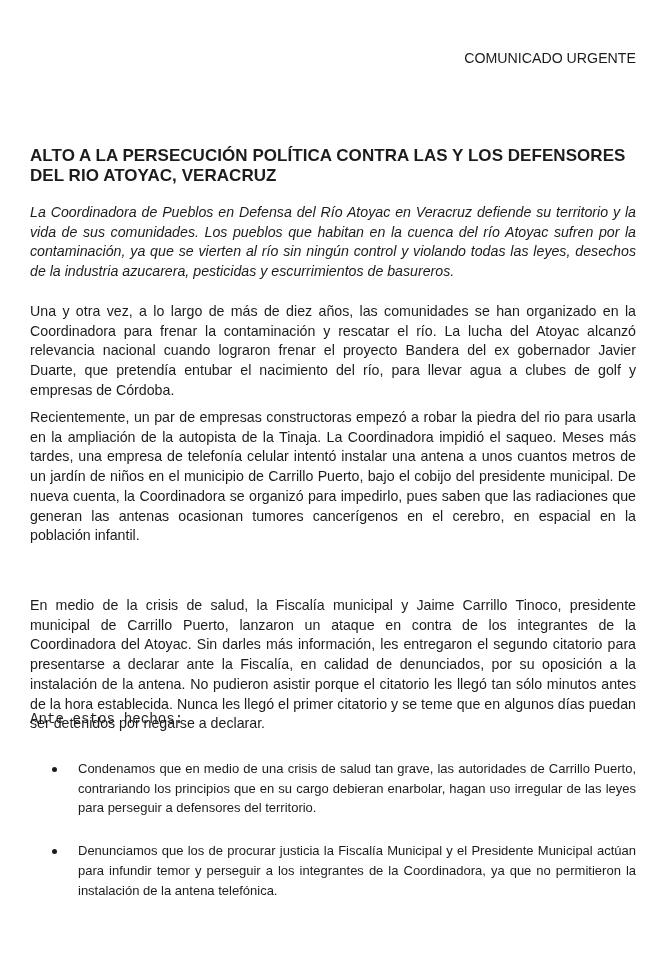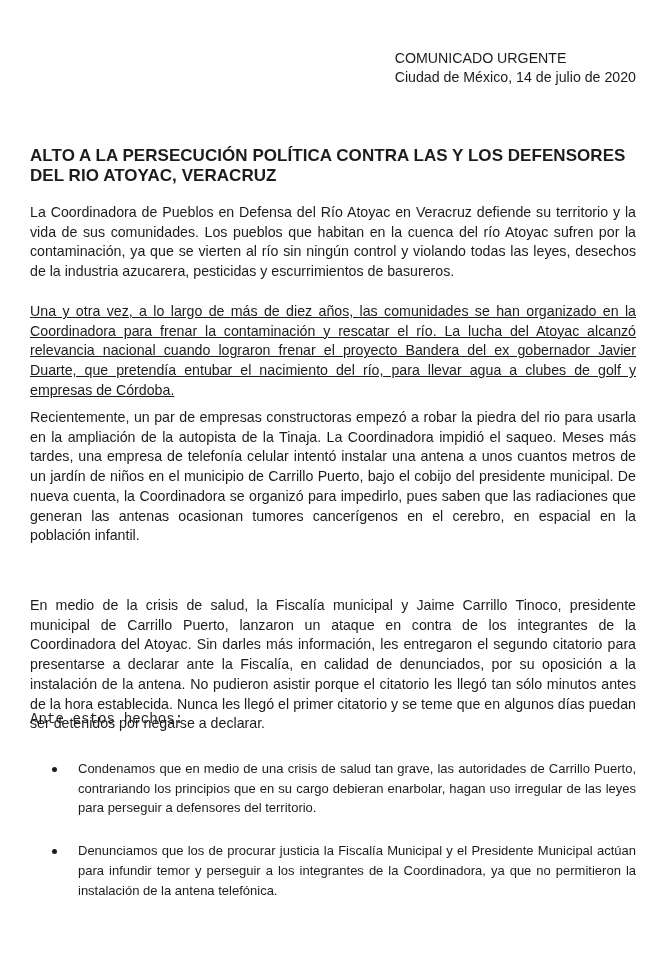--- a/index.html
+++ b/index.html
@@ -12,21 +12,21 @@
       height: 960px;
       overflow: hidden;
       position: relative;
       font-family: "Liberation Sans", sans-serif;
       color: #1c1c1c;
     }
     .header-block {
       position: absolute;
       right: 28px;
       top: 49px;
-      text-align: left;
+      text-align: right;
       font-size: 14.2px;
       line-height: 19px;
     }
     .title {
       position: absolute;
       left: 30px;
       top: 146px;
       width: 606px;
       font-weight: bold;
       font-size: 17px;
@@ -34,22 +34,22 @@
       letter-spacing: 0.05px;
     }
     .para {
       position: absolute;
       left: 30px;
       width: 606px;
       font-size: 14.2px;
       line-height: 19.7px;
       text-align: justify;
     }
-    .p1 { top: 203px; }
-    .p2 { top: 302px; text-decoration: underline; }
+    .p1 { top: 203px; font-style: italic; }
+    .p2 { top: 302px; }
     .p3 { top: 408px; }
     .p4 { top: 596px; }
     .p5 { top: 710px; font-family: Liberation Mono, monospace; }
     .bullets {
       position: absolute;
       left: 30px;
       top: 759px;
       width: 606px;
       margin: 0;
       padding: 0;
@@ -71,21 +71,20 @@
       height: 5px;
       border-radius: 50%;
       background: #1c1c1c;
     }
   </style>
 </head>
 <body>
 
 <div class="header-block">
   <div>COMUNICADO URGENTE</div>
-  <div>Ciudad de México, 14 de julio de 2020</div>
 </div>
 
 <div class="title">ALTO A LA PERSECUCIÓN POLÍTICA CONTRA LAS Y LOS DEFENSORES DEL RIO ATOYAC, VERACRUZ</div>
 
 <p class="para p1" style="margin:0">La Coordinadora de Pueblos en Defensa del Río Atoyac en Veracruz defiende su territorio y la vida de sus comunidades. Los pueblos que habitan en la cuenca del río Atoyac sufren por la contaminación, ya que se vierten al río sin ningún control y violando todas las leyes, desechos de la industria azucarera, pesticidas y escurrimientos de basureros.</p>
 <p class="para p2" style="margin:0">Una y otra vez, a lo largo de más de diez años, las comunidades se han organizado en la Coordinadora para frenar la contaminación y rescatar el río. La lucha del Atoyac alcanzó relevancia nacional cuando lograron frenar el proyecto Bandera del ex gobernador Javier Duarte, que pretendía entubar el nacimiento del río, para llevar agua a clubes de golf y empresas de Córdoba.</p>
 <p class="para p3" style="margin:0">Recientemente, un par de empresas constructoras empezó a robar la piedra del rio para usarla en la ampliación de la autopista de la Tinaja. La Coordinadora impidió el saqueo. Meses más tardes, una empresa de telefonía celular intentó instalar una antena a unos cuantos metros de un jardín de niños en el municipio de Carrillo Puerto, bajo el cobijo del presidente municipal. De nueva cuenta, la Coordinadora se organizó para impedirlo, pues saben que las radiaciones que generan las antenas ocasionan tumores cancerígenos en el cerebro, en espacial en la población infantil.</p>
 <p class="para p4" style="margin:0">En medio de la crisis de salud, la Fiscalía municipal y Jaime Carrillo Tinoco, presidente municipal de Carrillo Puerto, lanzaron un ataque en contra de los integrantes de la Coordinadora del Atoyac. Sin darles más información, les entregaron el segundo citatorio para presentarse a declarar ante la Fiscalía, en calidad de denunciados, por su oposición a la instalación de la antena.  No pudieron asistir porque el citatorio les llegó tan sólo minutos antes de la hora establecida. Nunca les llegó el primer citatorio y se teme que en algunos días puedan ser detenidos por negarse a declarar.</p>
 <p class="para p5" style="margin:0">Ante estos hechos:</p>
 

